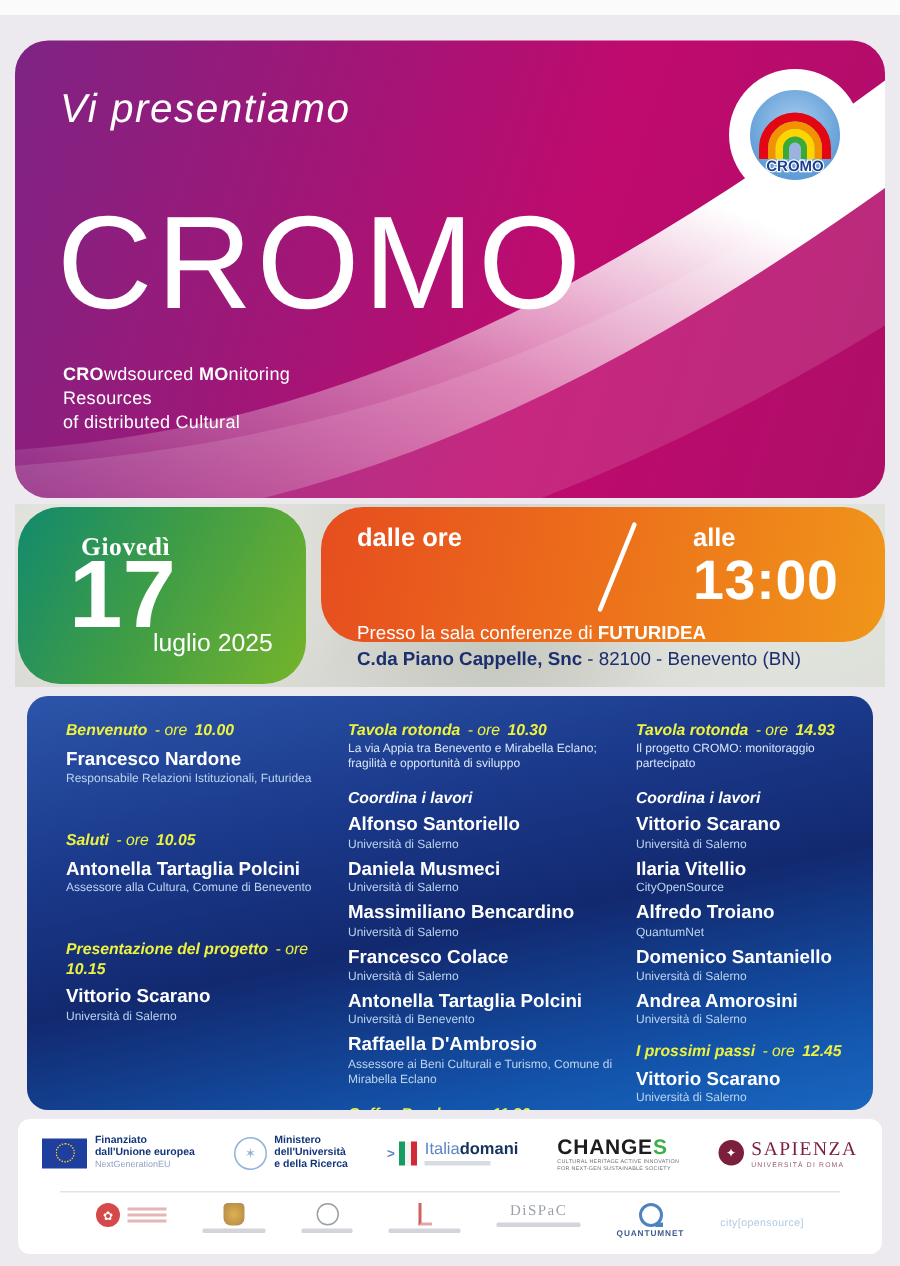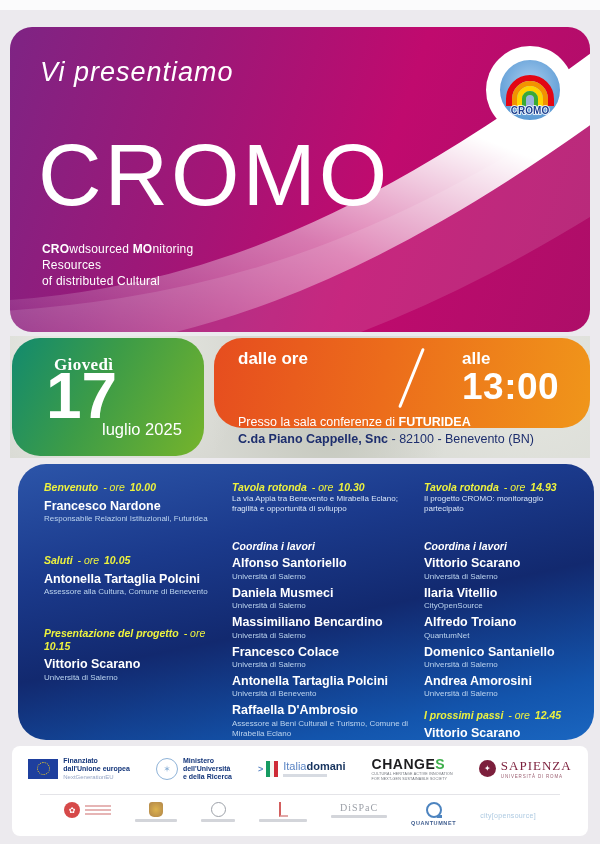--- a/index.html
+++ b/index.html
@@ -38,32 +38,32 @@
   .from-label{left:24px;} .from-time{left:24px;}
   .to-label{left:248px;} .to-time{left:248px;}
   .slash{position:absolute;left:196px;top:8px;width:3px;height:64px;background:#fff;
          transform:rotate(22deg);border-radius:2px;}
   .venue1{position:absolute;left:24px;top:77px;font-size:12.5px;color:#fff;}
   .venue1 b{font-weight:700;}
   .venue2{position:absolute;left:24px;top:94px;font-size:12.5px;color:#1d2e6e;}
   .venue2 b{font-weight:700;}
 
   
-  .panel{position:absolute;left:18px;top:464px;width:564px;height:276px;border-radius:28px;
+  .panel{position:absolute;left:18px;top:464px;width:564px;height:276px;border-radius:14px;
         background:linear-gradient(168deg,#2c55a9 0%,#1b3a8c 30%,#12296f 55%,#1355ad 85%,#1a66c0 100%);
-        overflow:hidden;padding-left:12px;}
+        overflow:hidden;}
   .col{position:absolute;top:17px;}
   .col1{left:26px;width:178px;}
   .col2{left:214px;width:184px;}
   .col3{left:406px;width:148px;}
   .ph{color:#edf23e;font-style:italic;font-size:10.5px;line-height:1.2;}
   .ph .lbl,.ph .tm{font-weight:700;}
   .ph .sep{font-weight:400;padding:0 2px;}
   .note{color:#d9e6f8;font-size:8px;line-height:1.3;margin-top:0;}
-  .coordina{color:#fff;font-style:italic;font-weight:700;font-size:10.5px;margin-top:26px;}
+  .coordina{color:#fff;font-style:italic;font-weight:700;font-size:10.5px;margin-top:12px;}
   .person{margin-top:5px;}
   .person .nm{color:#fff;font-weight:700;font-size:12.5px;line-height:1.15;}
   .person .af{color:#bcd4ef;font-size:8px;line-height:1.25;margin-top:1px;}
   .gap30{height:30px;} .mt10{margin-top:10px;} .mt12{margin-top:12px;}
   .c2 .person,.c3 .person{margin-top:4px;}
 
   
   .footer{position:absolute;left:12px;top:746px;width:576px;height:90px;background:#fff;
         border-radius:8px;}
   .frow1{position:absolute;left:0;top:10px;width:576px;display:flex;justify-content:center;

